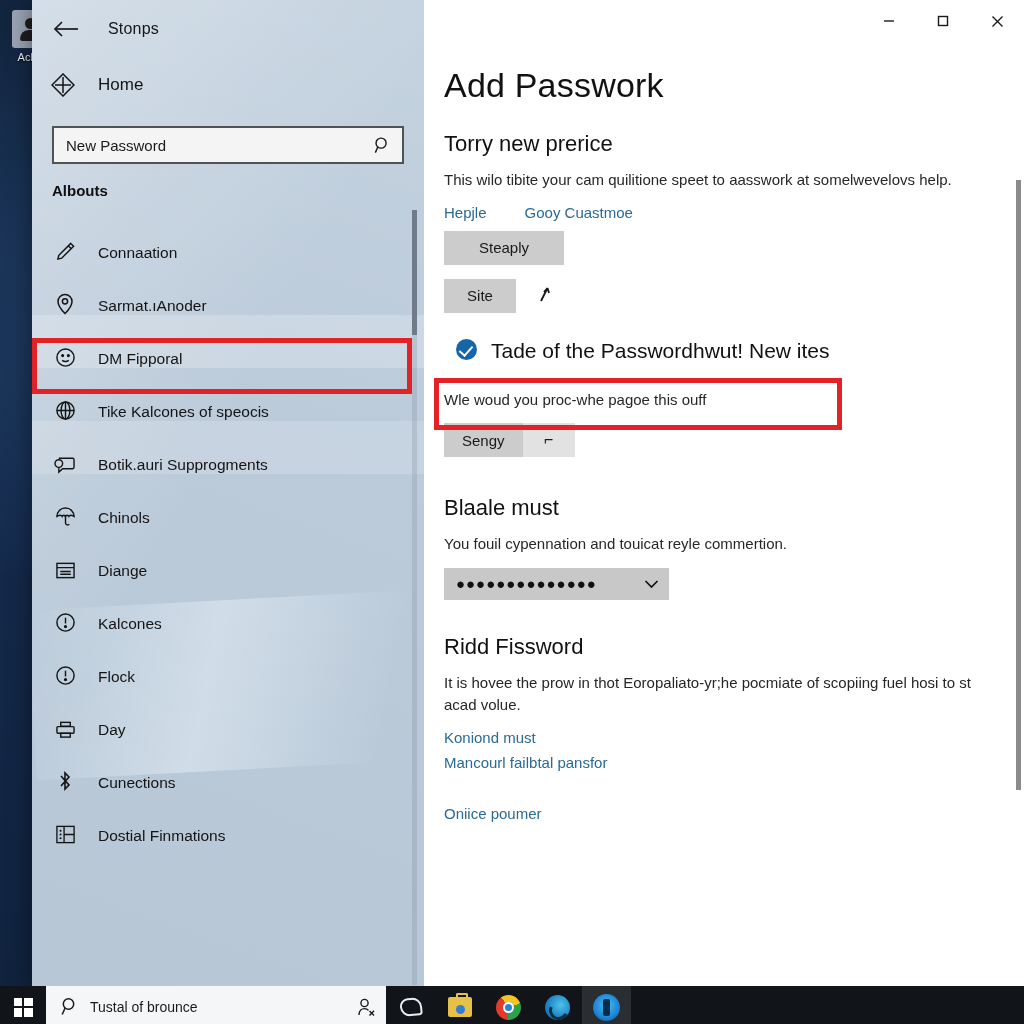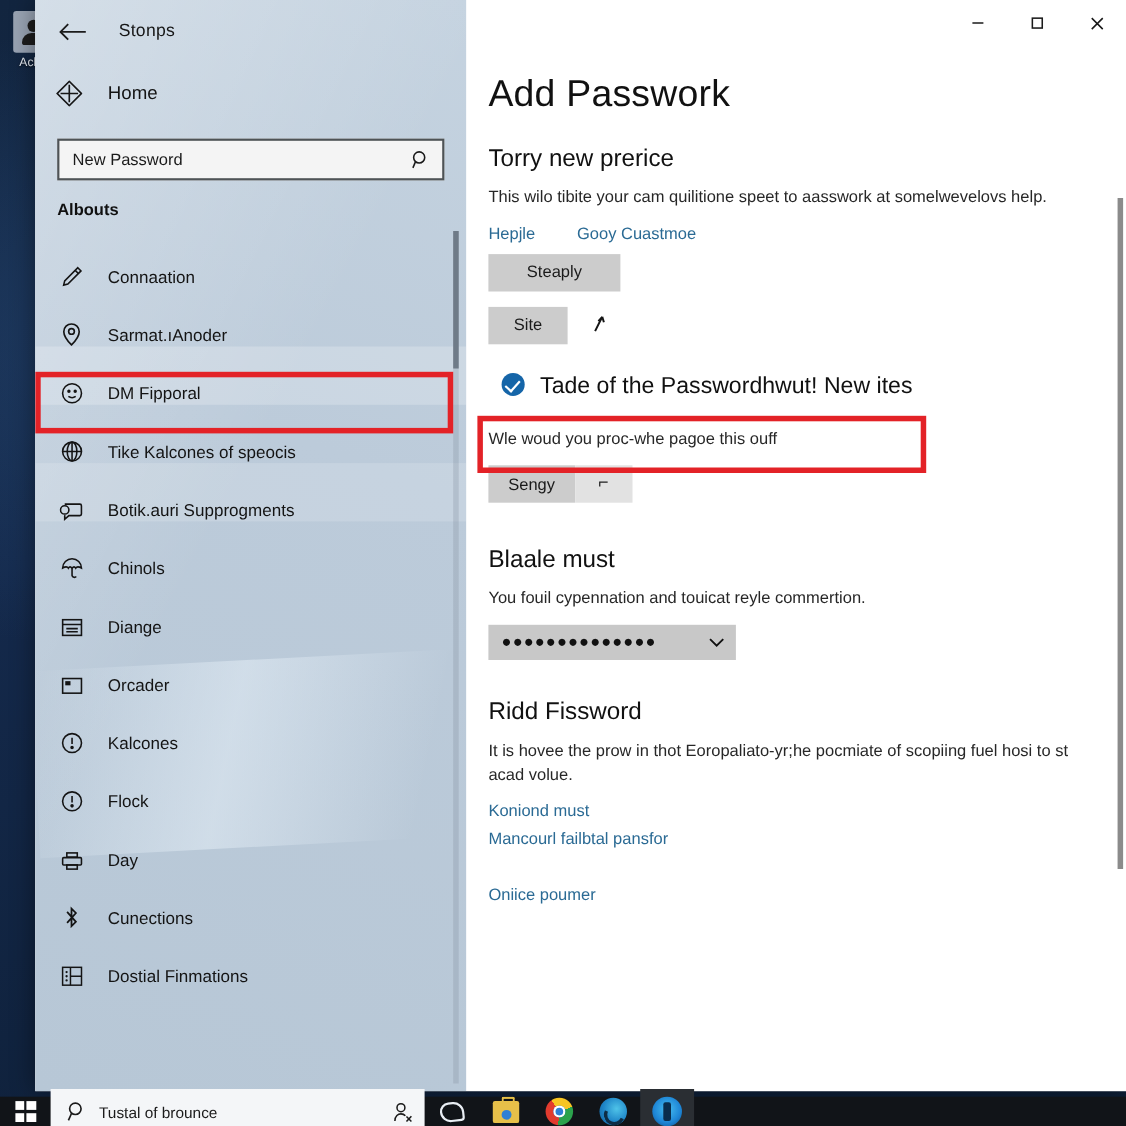--- a/index.html
+++ b/index.html
@@ -242,23 +242,23 @@
     z-index: 6;
   }
   #right-scrollbar .thumb {
     position: absolute; left: 0; top: 0; width: 5px; height: 610px;
     background: #8b8b8b;
   }
 
   
   #taskbar {
     position: absolute; left: 0; bottom: 0;
-    width: 1024px; height: 27px;
+    width: 1024px; height: 38px;
     background: #111418;
-    display: flex; align-items: center;
+    display: flex; align-items: flex-start;
     z-index: 60;
   }
   #start-button {
     width: 46px; height: 42px;
     display: flex; align-items: center; justify-content: center;
   }
   #start-button .grid {
     width: 19px; height: 19px;
     display: grid; grid-template-columns: 1fr 1fr; grid-template-rows: 1fr 1fr;
     gap: 2.5px;
@@ -447,29 +447,20 @@
       <div class="nav-item">
         <span class="ic">
           <svg width="21" height="19" viewBox="0 0 22 20" fill="none" stroke="currentColor" stroke-width="1.5">
             <rect x="2" y="2.5" width="18" height="15"></rect>
               <path d="M2 7 H20 M5.5 11 H16.5 M5.5 14 H16.5"></path>
           </svg>
         </span>
         <span>Diange</span>
       </div>
 
-      <div class="nav-item">
-        <span class="ic">
-          <svg width="21" height="19" viewBox="0 0 22 20" fill="none" stroke="currentColor" stroke-width="1.5">
-            <rect x="2" y="3" width="18" height="14"></rect>
-              <rect x="4.5" y="5.5" width="5" height="4" fill="currentColor" stroke="none"></rect>
-          </svg>
-        </span>
-        <span>Orcader</span>
-      </div>
 
       <div class="nav-item">
         <span class="ic">
           <svg width="21" height="21" viewBox="0 0 22 22" fill="none" stroke="currentColor" stroke-width="1.5">
             <circle cx="11" cy="11" r="9"></circle>
               <path d="M11 6 V12"></path>
               <circle cx="11" cy="15.3" r=".95" fill="currentColor"></circle>
           </svg>
         </span>
         <span>Kalcones</span>

